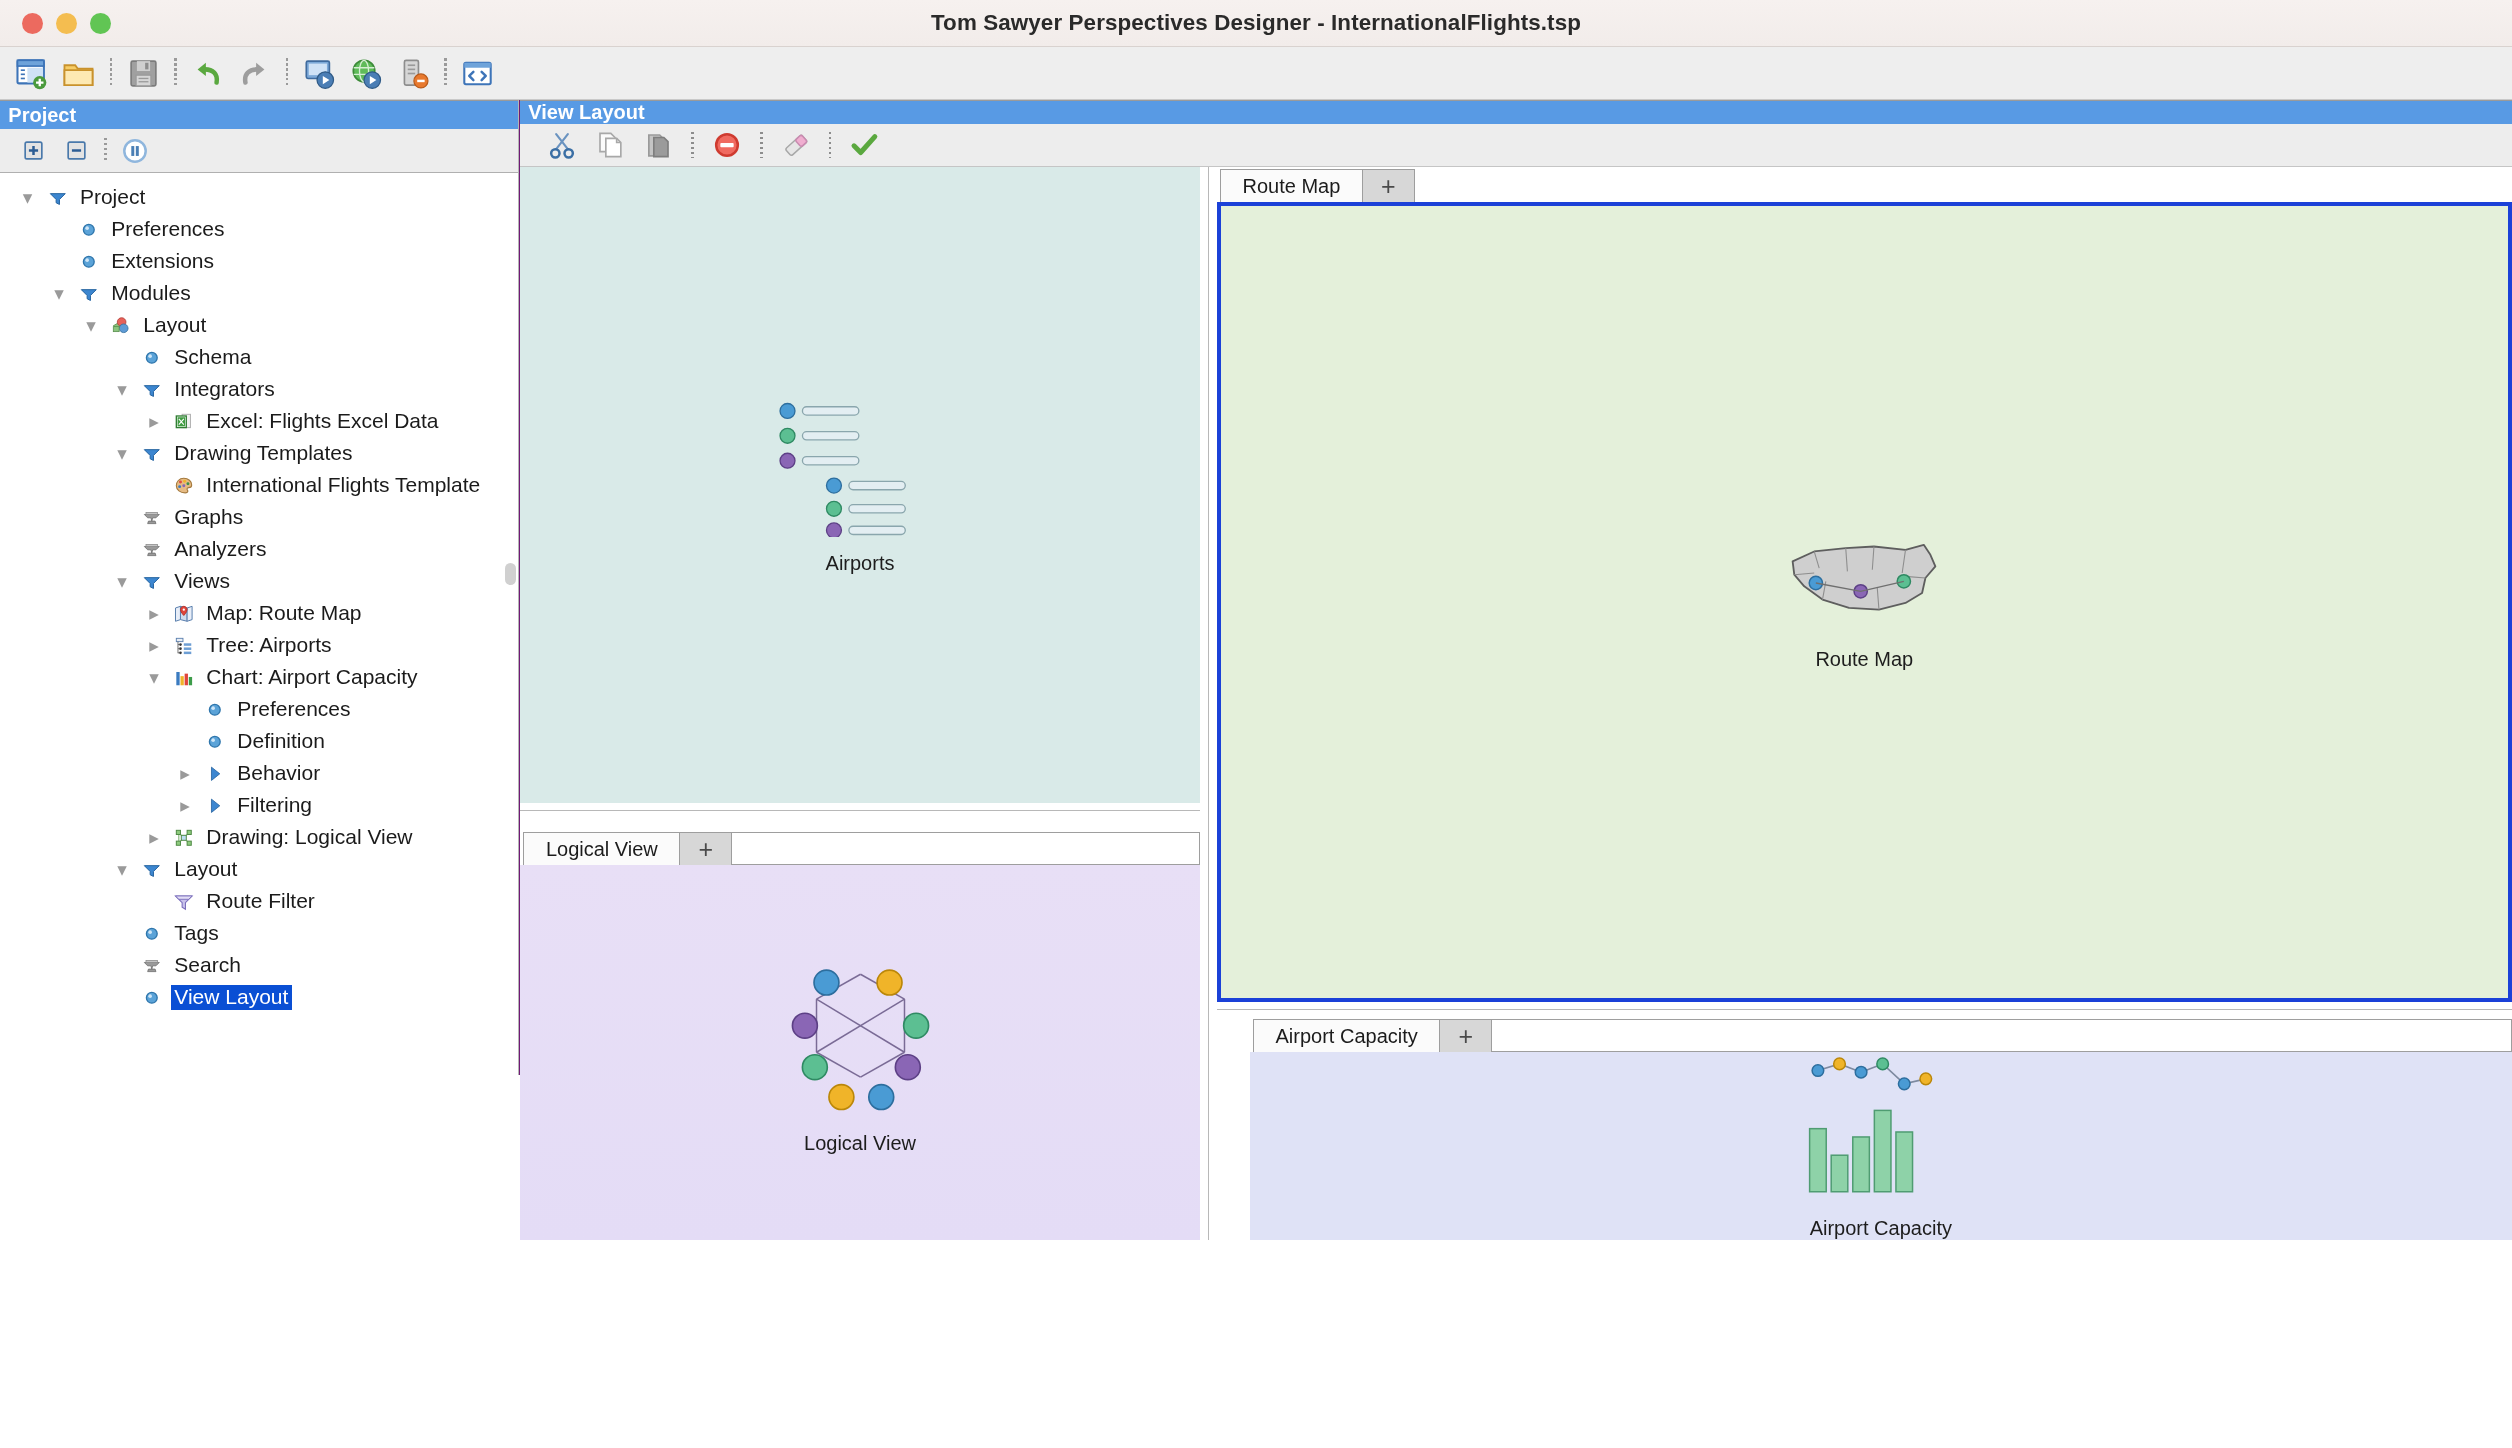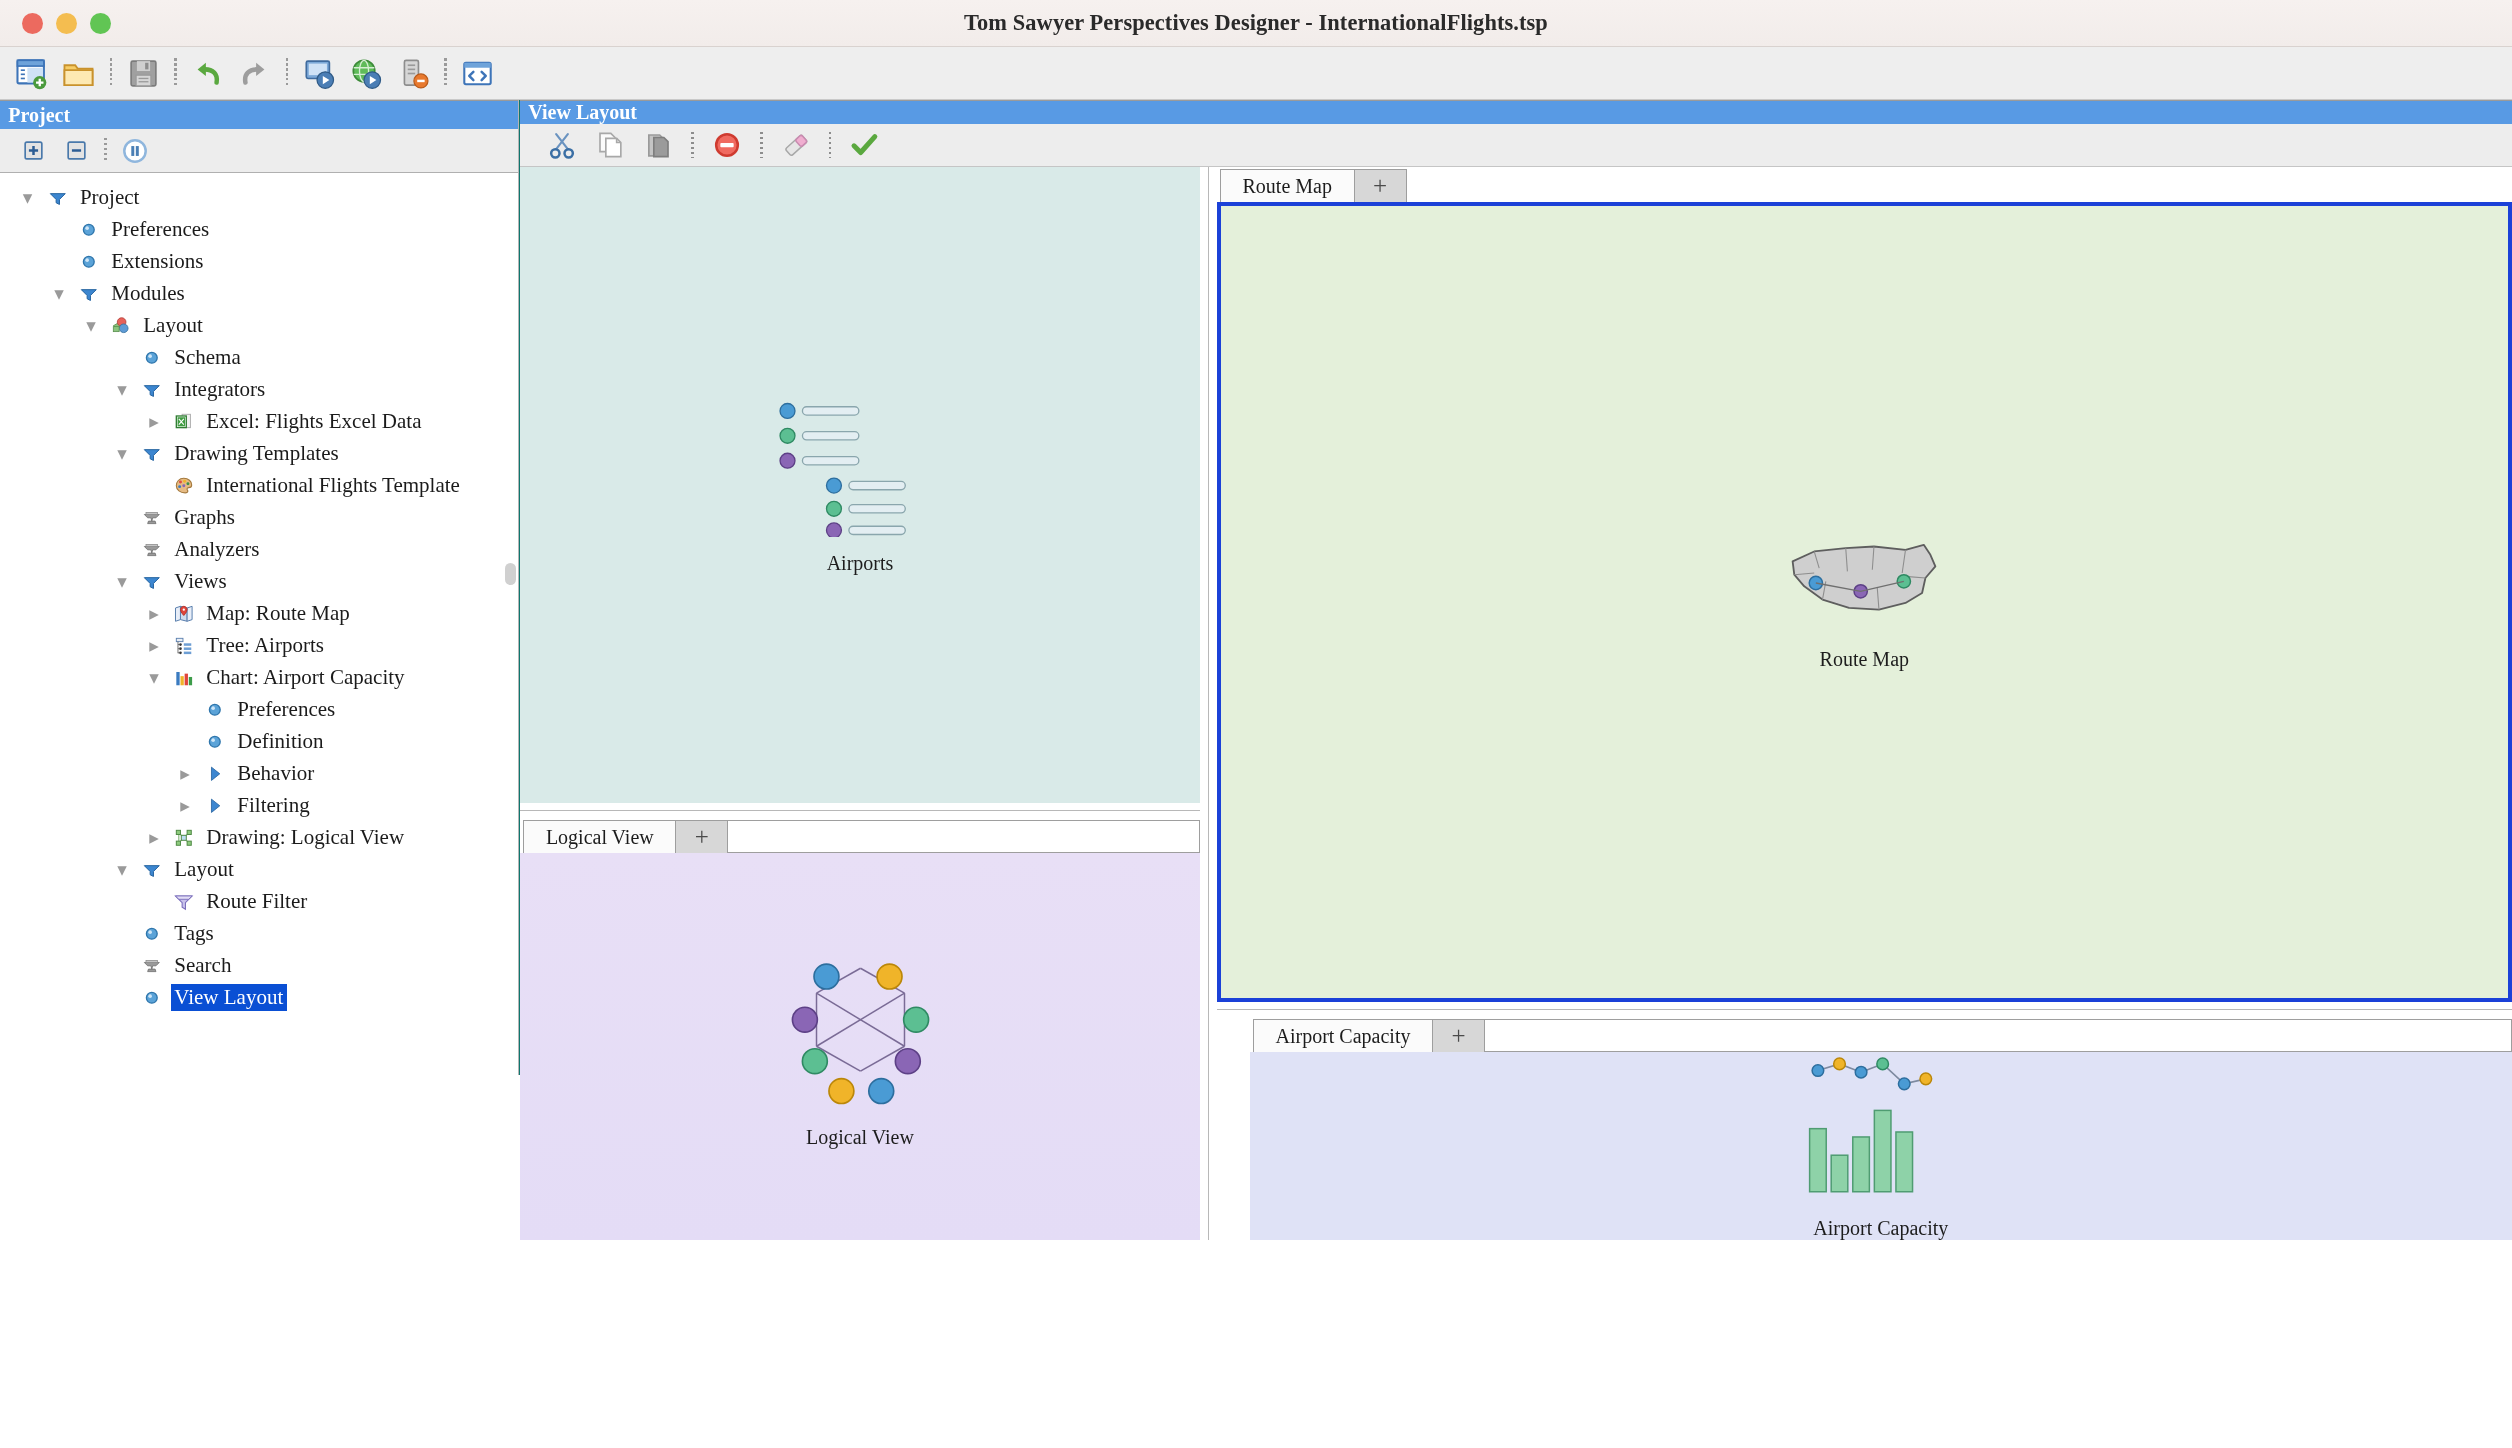--- a/index.html
+++ b/index.html
@@ -5,22 +5,21 @@
   * { box-sizing: border-box; margin: 0; padding: 0; }
   html, body {
     width: 2512px; height: 1449px;
     font-family: "Liberation Sans", sans-serif;
     background: #ffffff;
     overflow: hidden;
   }
   #app {
     position: relative;
     width: 2512px; height: 1075px;
-    background: #0f766e;
-    font-family: Liberation Serif, serif;
+    background: #701a75;
   }
 
   
   .titlebar {
     position: absolute; top: 0; left: 0; right: 0; height: 47px;
     background: linear-gradient(to bottom, #f6f1ef 0%, #f2ecea 100%);
     border-bottom: 0.8px solid #d9d2cf;
     display: flex; align-items: center;
   }
   .traffic { display: flex; gap: 13.3px; margin-left: 21.6px; }
@@ -164,21 +163,21 @@
   
   .row-split {
     height: 15px; background: #ffffff; position: relative;
   }
   .row-split::after {
     content: ""; position: absolute; left: 0; right: 0; top: 6.6px;
     height: 1.7px; background: #b8b8b8;
   }
 
   .pane-top-left    { height: 636px; }
-  .pane-bottom-left { flex: 1; }
+  .pane-bottom-left { flex: 1; margin-top: 12px; }
   .pane-top-right   { height: 835px; }
   .pane-bottom-right{ flex: 1; padding-left: 33px; }
 </style>
 </head>
 <body>
 
 <div id="app">
 
   <div class="titlebar">
     <div class="traffic">

